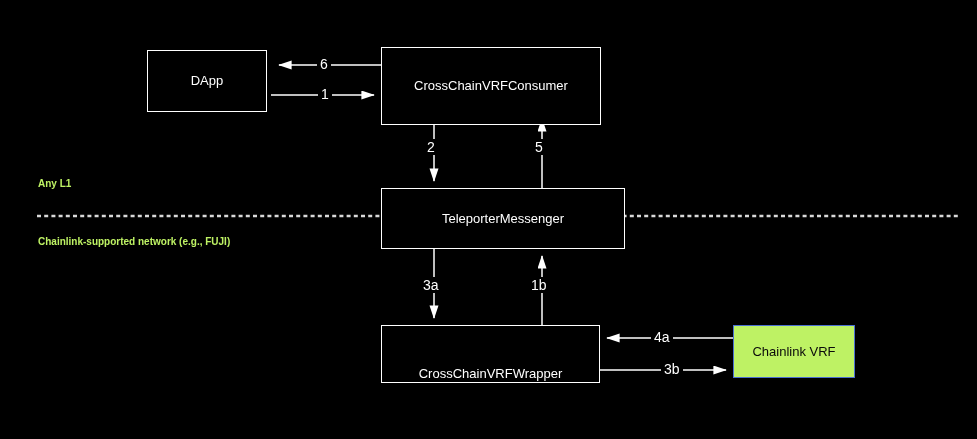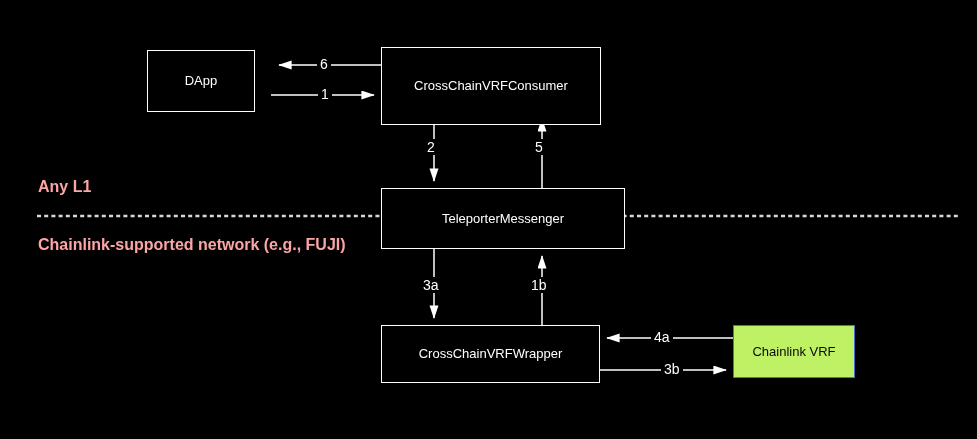--- a/index.html
+++ b/index.html
@@ -32,23 +32,23 @@
     border: 1.6px solid #ffffff;
     color: #ffffff;
   }
   .node-blue {
     background: #bef264;
     border: 1.6px solid #4a6fd1;
     color: #0a0a0a;
   }
   .zone-label {
     position: absolute;
-    font-size: 16px;
+    font-size: 10px;
     font-weight: bold;
-    color: #fca5a5;
+    color: #bef264;
     white-space: nowrap;
   }
   .edge-label {
     position: absolute;
     font-size: 14px;
     color: #ffffff;
     background: #000000;
     padding: 0 3px;
     white-space: nowrap;
   }
@@ -97,33 +97,33 @@
     <path class="wire" d="M542,325 L542,256" marker-end="url(#arrow)"></path>
 
     <path class="wire" d="M733,338 L607,338" marker-end="url(#arrow)"></path>
 
     <path class="wire" d="M600,370 L726,370" marker-end="url(#arrow)"></path>
 
     <path class="divider" d="M37,216 L381,216"></path>
     <path class="divider" d="M601,216 L960,216"></path>
   </svg>
 
-  <div class="node node-dark" style="left:147px; top:50px; width:108px; height:62px;">
+  <div class="node node-dark" style="left:147px; top:50px; width:120px; height:62px;">
     <span>DApp</span>
   </div>
 
   <div class="node node-dark" style="left:381px; top:47px; width:220px; height:78px;">
     <span>CrossChainVRFConsumer</span>
   </div>
 
   <div class="node node-dark" style="left:381px; top:188px; width:244px; height:61px;">
     <span>TeleporterMessenger</span>
   </div>
 
-  <div class="node node-dark" style="left:381px; top:325px; width:219px; height:58px;">
+  <div class="node node-dark" style="left:381px; top:325px; width:219px; height:58px;align-items:flex-end;">
     <span>CrossChainVRFWrapper</span>
   </div>
 
   <div class="node node-blue" style="left:733px; top:325px; width:122px; height:53px;">
     <span>Chainlink VRF</span>
   </div>
 
   <div class="zone-label" style="left:38px; top:178px;">
     <span>Any L1</span>
   </div>

